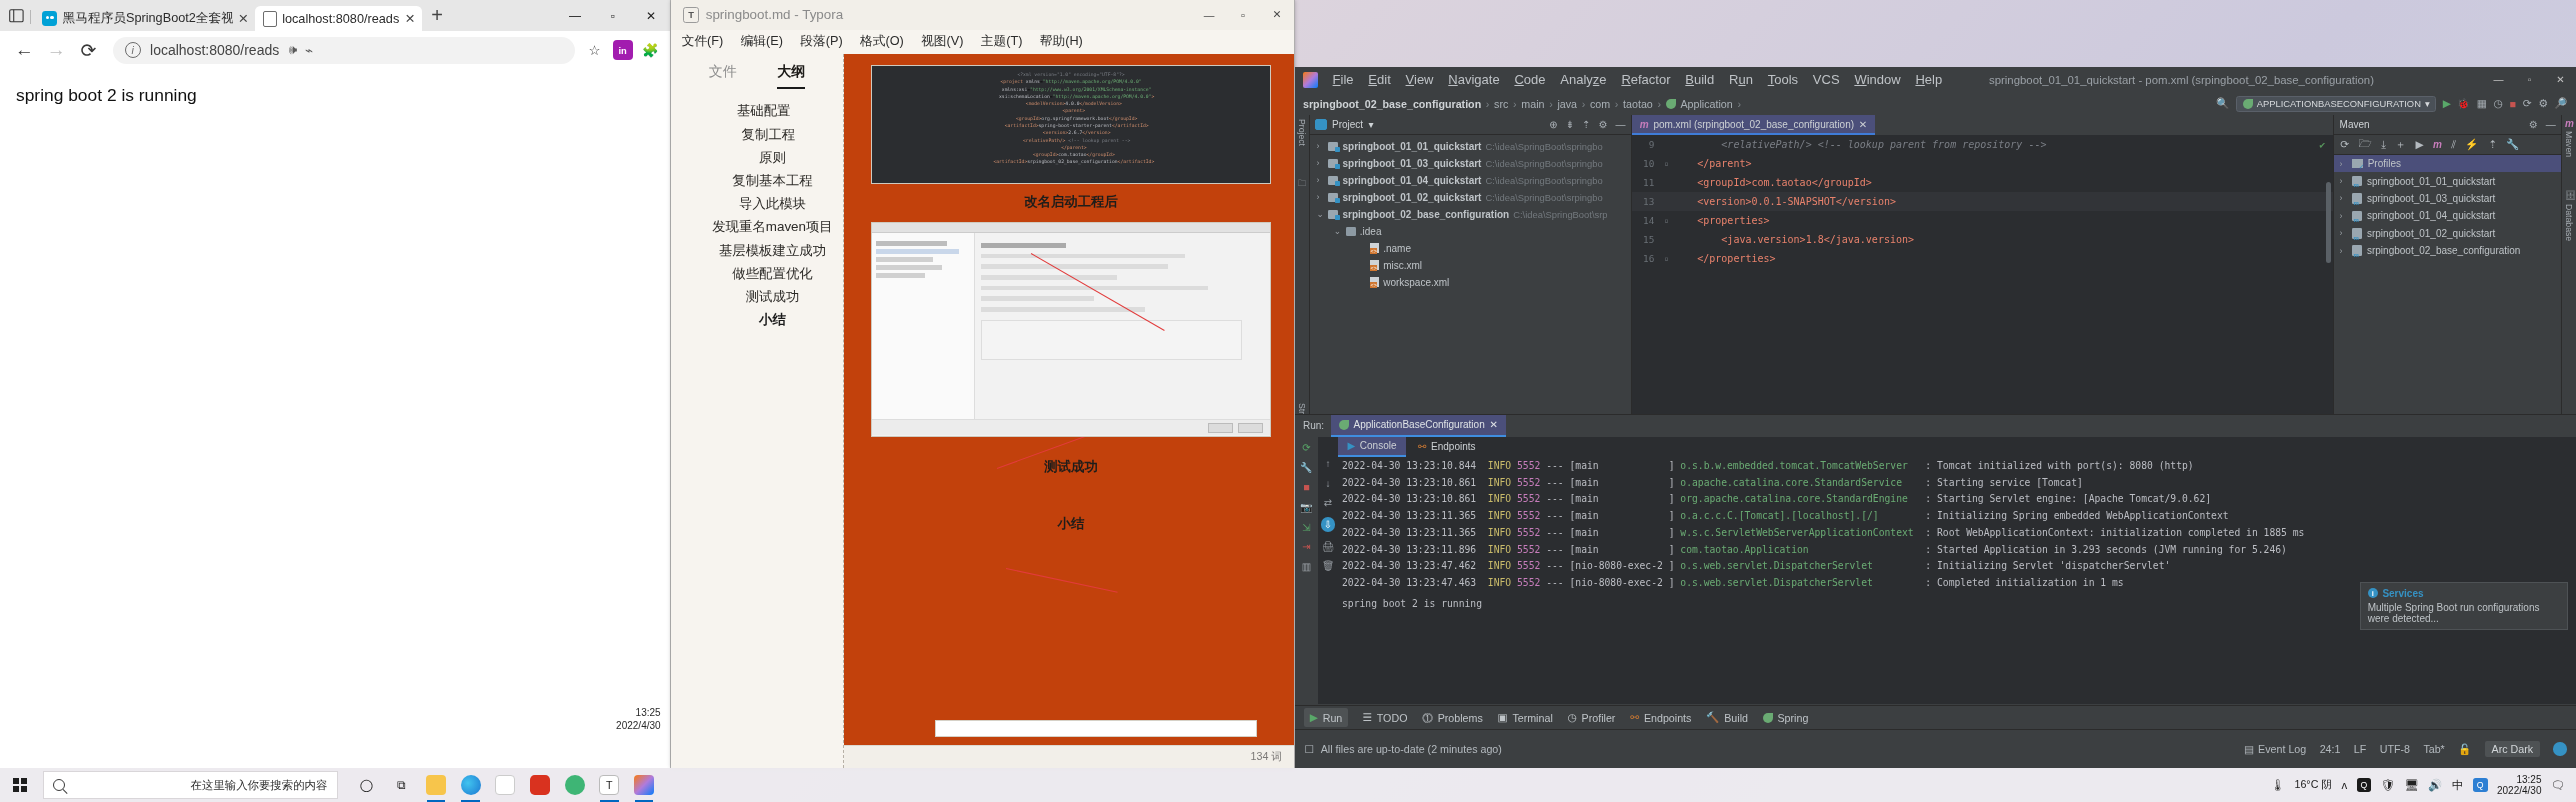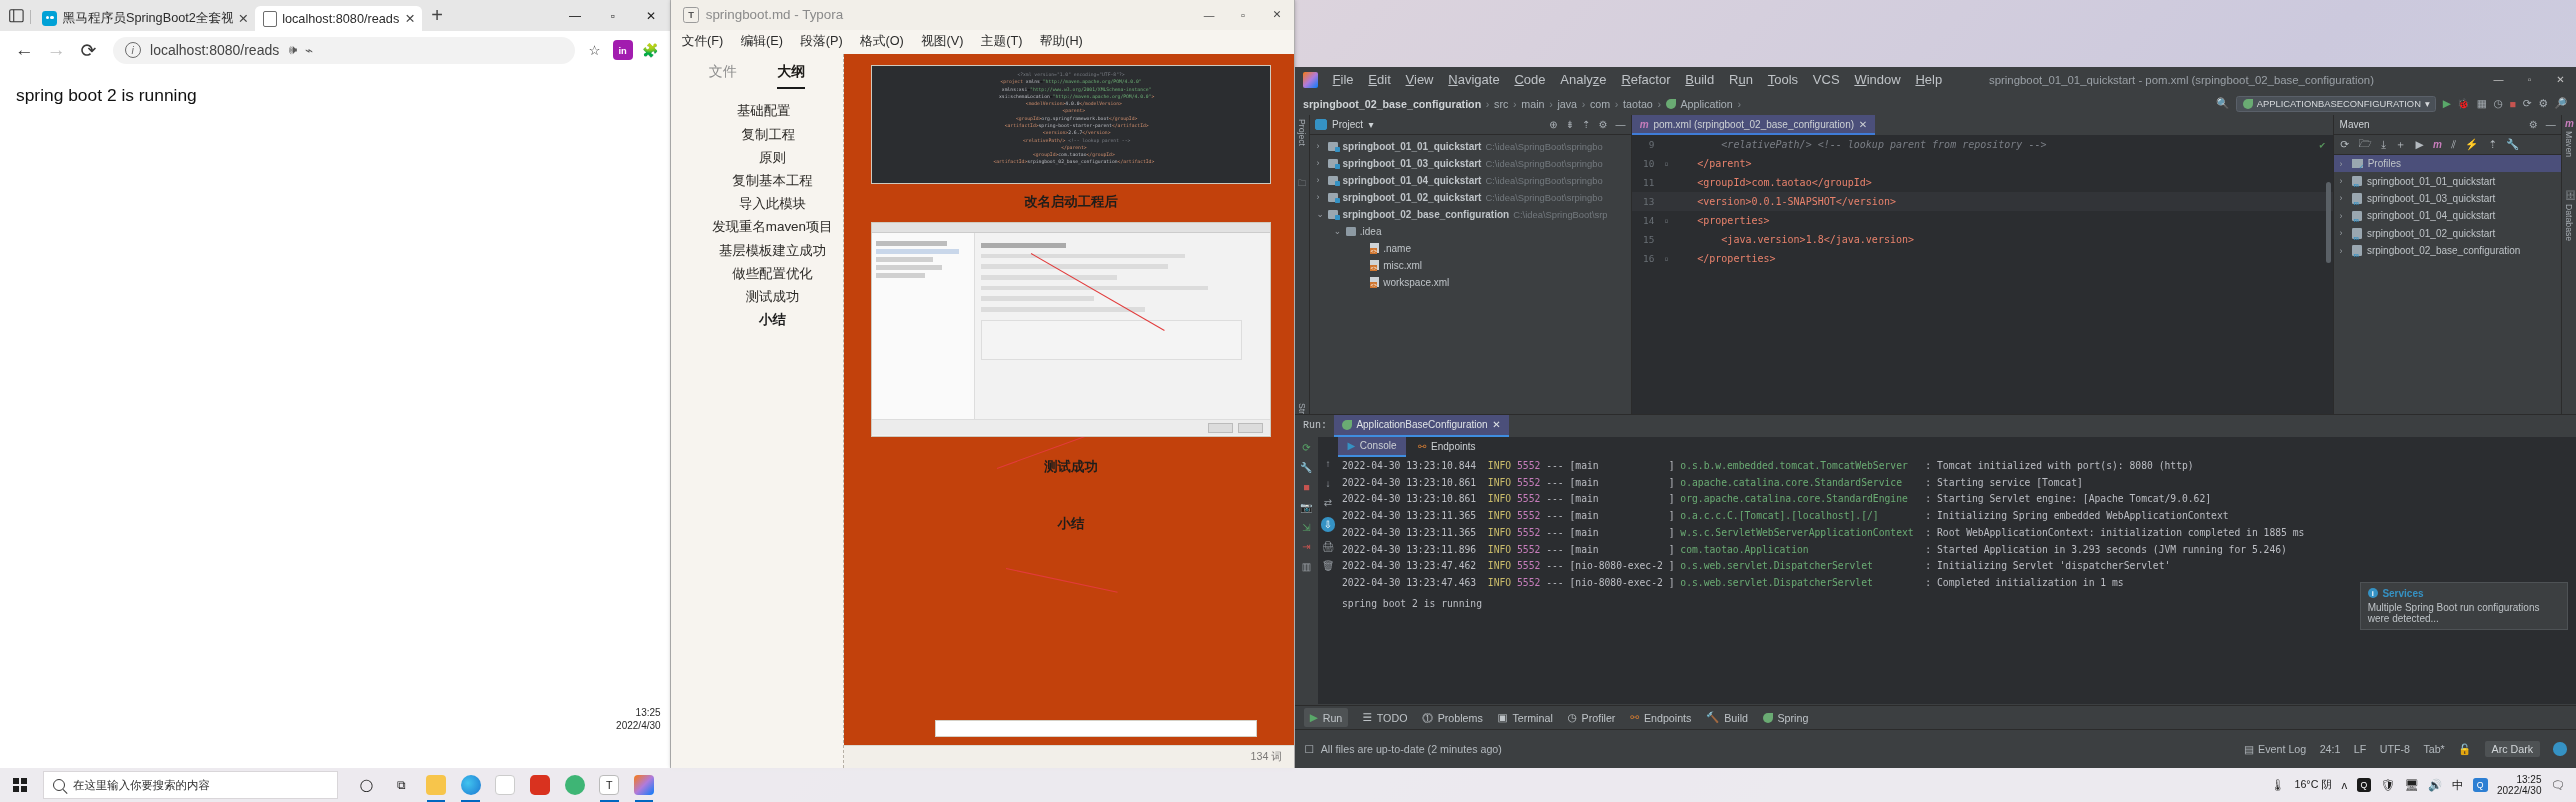--- a/index.html
+++ b/index.html
@@ -162,21 +162,21 @@
   .mvn-row { display:flex; align-items:center; gap:4.7px; height:17.4px; padding-left:5.4px;
     font-size:10px; color:#bfc4c8; white-space:nowrap; }
   .mvn-row.sel { background:#4b4f7a; }
   .mico { width:10px; height:10.7px; background:#9aa7b0; border-radius:1.3px; position:relative; flex:none; }
   .mico:after { content:"m"; position:absolute; left:1.3px; bottom:-2px; font-size:6px; color:#3592c4; font-weight:bold; }
   .pico { width:10.7px; height:8.7px; background:#9aa7b0; flex:none; position:relative; }
   .pico:after { content:"✓"; position:absolute; right:-1.3px; bottom:-2.7px; font-size:6.7px; color:#3592c4; }
   #bottom-area { position:absolute; left:0; right:0; top:347px; bottom:64px; display:flex; flex-direction:column;
     background:#2b2d30; border-top:0.7px solid #2b2b2b; }
   #run-tabrow { height:21.5px; background:#3c3f41; display:flex; align-items:center; gap:0; font-size:10px; }
-  #run-label { padding:0 6.7px 0 8px; color:#bfc4c8;font-family:Liberation Mono, monospace; }
+  #run-label { padding:0 6.7px 0 8px; color:#bfc4c8; }
   .run-tab { display:flex; align-items:center; gap:4.7px; padding:0 8px; height:21.5px; color:#dfe3e6;
     background:#4b4f7a; border-bottom:2px solid #3f8ee0; }
   .leafico { width:10px; height:10px; border-radius:50% 0 50% 50%; background:#6aab73; flex:none; }
   #console-wrap { flex:1; display:flex; min-height:0; }
   #run-gutter { width:23px; background:#3c3f41; display:flex; flex-direction:column; align-items:center;
     gap:8.7px; padding-top:5.4px; font-size:10px; color:#9aa0a6; }
   #run-gutter2 { width:20px; background:#2b2d30; display:flex; flex-direction:column; align-items:center;
     gap:8.7px; padding-top:21.5px; font-size:10px; color:#9aa0a6; }
   #console-tabs { height:20px; display:flex; align-items:center; gap:2.7px; font-size:10px; }
   .ct { display:flex; align-items:center; gap:4.7px; padding:0 9.4px; height:20px; color:#cdd1d4; }
@@ -207,21 +207,21 @@
   #evt-log { display:flex; align-items:center; gap:4px; }
 
   
   #taskbar { position:absolute; left:0; bottom:0; width:2576px; height:34px;
     background:rgba(238,236,240,.93); display:flex; align-items:center; }
   #start { width:40px; display:flex; align-items:center; justify-content:center; }
   .winlogo { width:14.8px; height:14.8px; background:#1d1d1d; position:relative; }
   .winlogo:before { content:""; position:absolute; left:6.7px; top:0; width:1.3px; height:14.8px; background:#eeecf0; }
   .winlogo:after  { content:""; position:absolute; top:6.7px; left:0; width:14.8px; height:1.3px; background:#eeecf0; }
   #tb-search { width:295px; height:27.5px; background:#fff; border:0.7px solid #d9d6d9; display:flex;
-    align-items:center; gap:8px; padding:0 9.4px; margin-left:2.7px; }
+    align-items:center; gap:8px; padding:0 9.4px; margin-left:2.7px;justify-content:space-between; }
   .mag { width:12px; height:12px; border:1.3px solid #3a3a3a; border-radius:50%; position:relative; flex:none; }
   .mag:after { content:""; position:absolute; right:-4px; bottom:-2.7px; width:6px; height:1.3px; background:#3a3a3a; transform:rotate(45deg); }
   #tb-search span { font-size:11.4px; color:#2e2e2e; }
   #tb-icons { display:flex; align-items:center; gap:6.7px; margin-left:14.8px; }
   .tbi { width:28px; height:28px; border-radius:3.4px; display:flex; align-items:center; justify-content:center;
     font-size:12px; color:#222; position:relative; }
   .tbi.active:after { content:""; position:absolute; bottom:-2.7px; left:4.7px; right:4.7px; height:2px; background:#0067c0; }
   .tbi-sq { width:20px; height:20px; border-radius:4px; }
   #tb-tray { margin-left:auto; display:flex; align-items:center; gap:9.4px; padding-right:10.7px; font-size:10.7px; color:#222; }
   #tb-clock { line-height:1.15; font-size:10px; text-align:right; color:#1a1a1a; }

